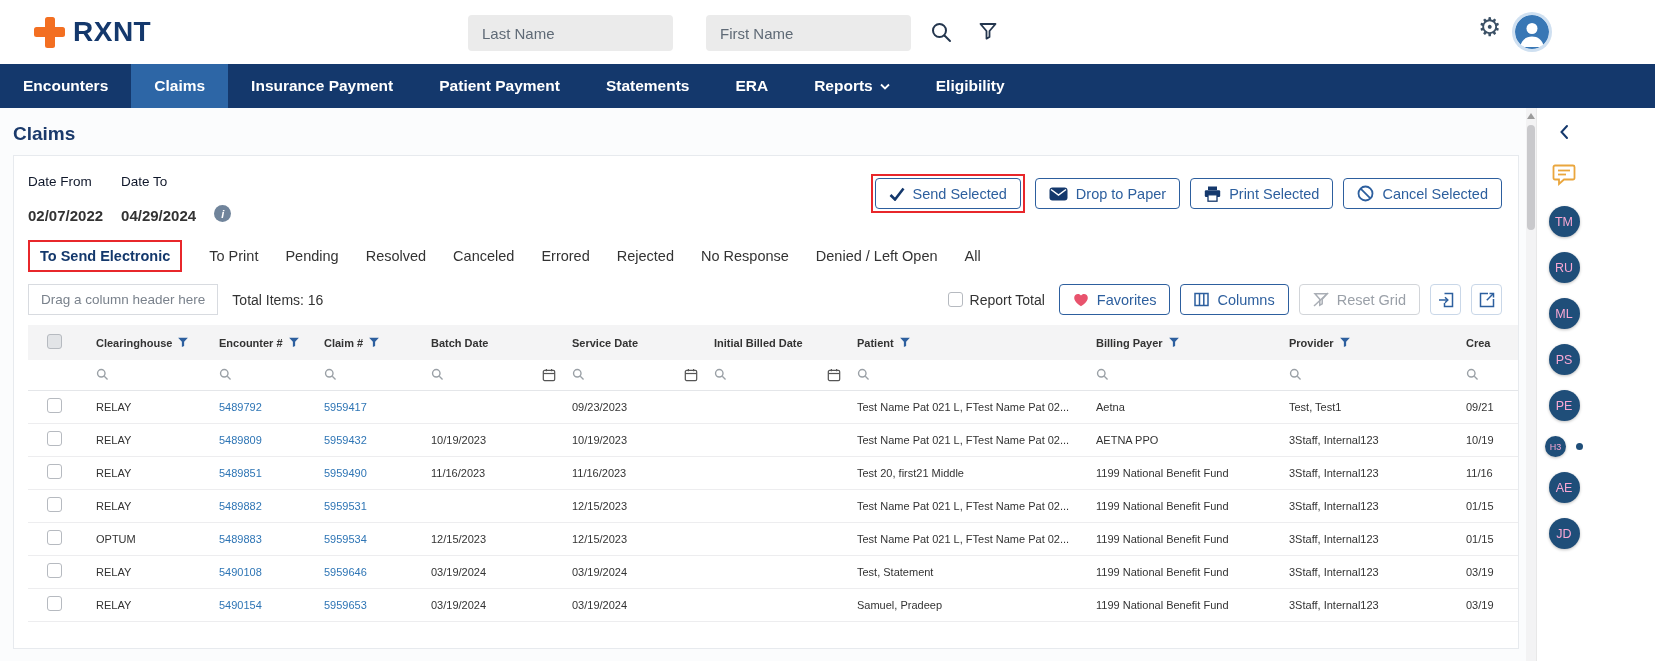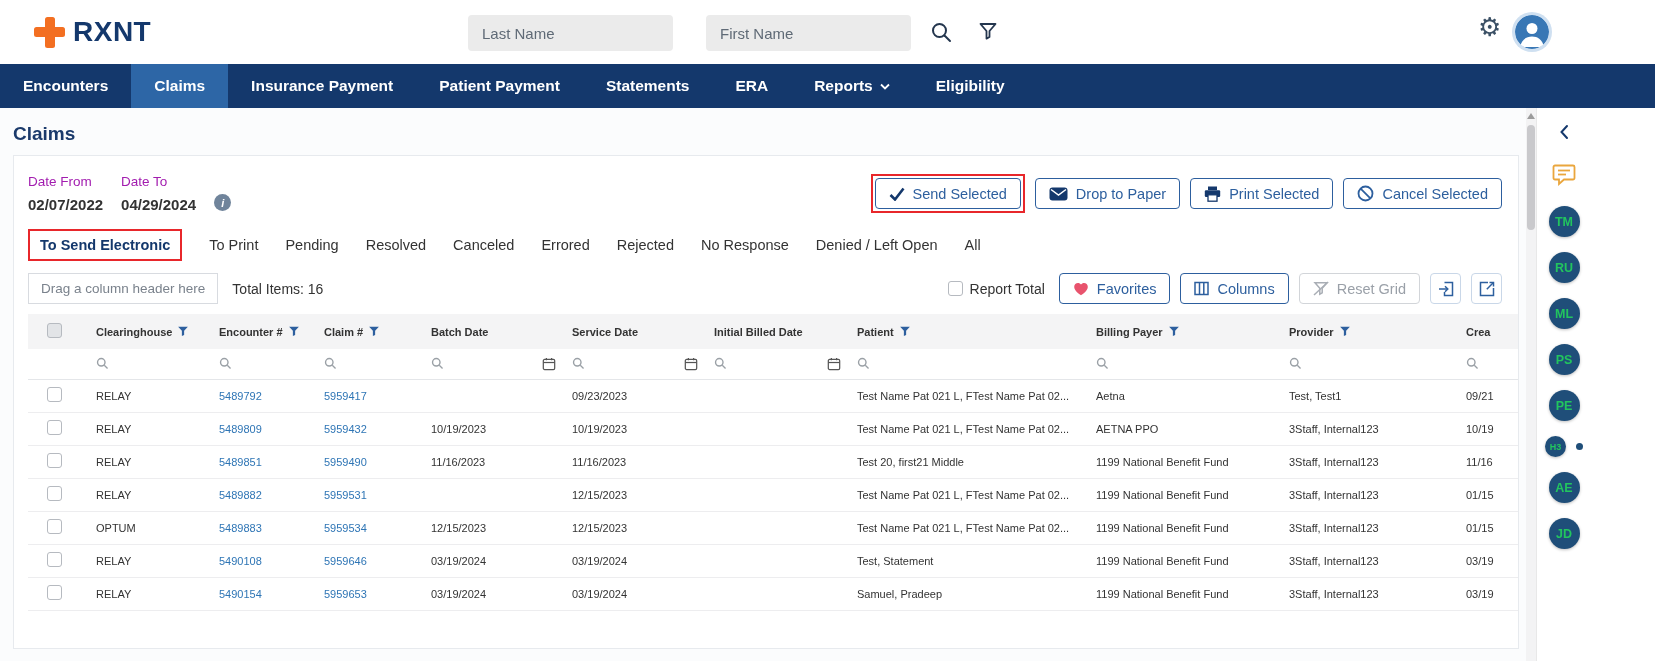--- a/index.html
+++ b/index.html
@@ -33,21 +33,21 @@
   .nav-item.active{background:#2d66a6}
 
   
   .content{flex:1;display:flex;min-height:0}
   .main{flex:0 0 1526px;width:1526px;background:#fbfcfd;padding-left:13px;overflow:hidden}
   .page-title{margin:15px 0 10px;font-size:19px;font-weight:700;color:#1b3a6b}
   .card{background:#fff;border:1px solid #e7eaee;margin-right:7px;height:494px;padding:18px 0 0 14px;overflow:hidden}
 
   .filter-row{display:flex;align-items:flex-start;padding-right:16px}
   .date-field{margin-right:18px}
-  .date-label{font-size:13.5px;color:#a21caf;margin-bottom:7px}
+  .date-label{font-size:13.5px;color:#0f172a;margin-bottom:18px}
   .date-value{font-size:15px;font-weight:600;color:#333}
   .info-icon{align-self:flex-end;margin-bottom:2px;width:17px;height:17px;border-radius:50%;background:#70849b;color:#fff;font-size:11px;font-weight:700;font-style:italic;display:flex;align-items:center;justify-content:center;cursor:pointer}
   .info-icon::before{content:"i"}
   .action-group{margin-left:auto;display:flex;align-items:center;gap:10px}
   .btn{display:inline-flex;align-items:center;gap:8px;height:31px;padding:0 13px;border:1px solid #2d5f9e;border-radius:4px;background:#fff;color:#2d5f9e;font-size:14.5px;cursor:pointer;font-family:inherit;white-space:nowrap}
   .btn .ic{line-height:0}
   .btn.muted{border-color:#d2d5d9;color:#9aa0a8}
   .red-box{border:2px solid #e8272b;padding:2px;display:inline-flex;background:#fff}
 
   .tabs{display:flex;align-items:center;gap:27px;margin-top:16px;padding-right:16px}
@@ -78,21 +78,21 @@
   .vscroll .up{position:absolute;top:4px;left:1px;width:8px;height:8px;cursor:pointer}
   .vscroll .up::before{content:"";position:absolute;left:0;top:1px;border-left:4px solid transparent;border-right:4px solid transparent;border-bottom:6px solid #9b9b9b}
   .vscroll .thumb{position:absolute;top:17px;left:1px;width:8px;height:105px;background:#c9c9cc;border-radius:4px;cursor:pointer}
 
   
   .rail{flex:1;background:#fff;border-left:1px solid #e8e8e8;position:relative}
   .rail-col{position:absolute;left:6px;top:0;width:42px;display:flex;flex-direction:column;align-items:center}
   .collapse{margin-top:16px;cursor:pointer;line-height:0}
   .chat{margin-top:24px;cursor:pointer;line-height:0}
   .avatars{margin-top:20px;display:flex;flex-direction:column;align-items:center;gap:15px}
-  .bubble{width:31px;height:31px;border-radius:50%;background:#1f4e79;color:#22c55e;font-size:12.5px;font-weight:700;display:flex;align-items:center;justify-content:center;cursor:pointer;box-shadow:0 1px 3px rgba(0,0,0,.25);flex:0 0 auto}
+  .bubble{width:31px;height:31px;border-radius:50%;background:#1f4e79;color:#f9a8d4;font-size:12.5px;font-weight:400;display:flex;align-items:center;justify-content:center;cursor:pointer;box-shadow:0 1px 3px rgba(0,0,0,.25);flex:0 0 auto}
   .mini-row{display:flex;align-items:center;gap:10px}
   .bubble.small{width:21px;height:21px;font-size:9px}
   .dot{width:7px;height:7px;border-radius:50%;background:#1f4e79}
 </style>
 </head>
 <body>
 
 <div class="app">
 
   <div class="topbar">

